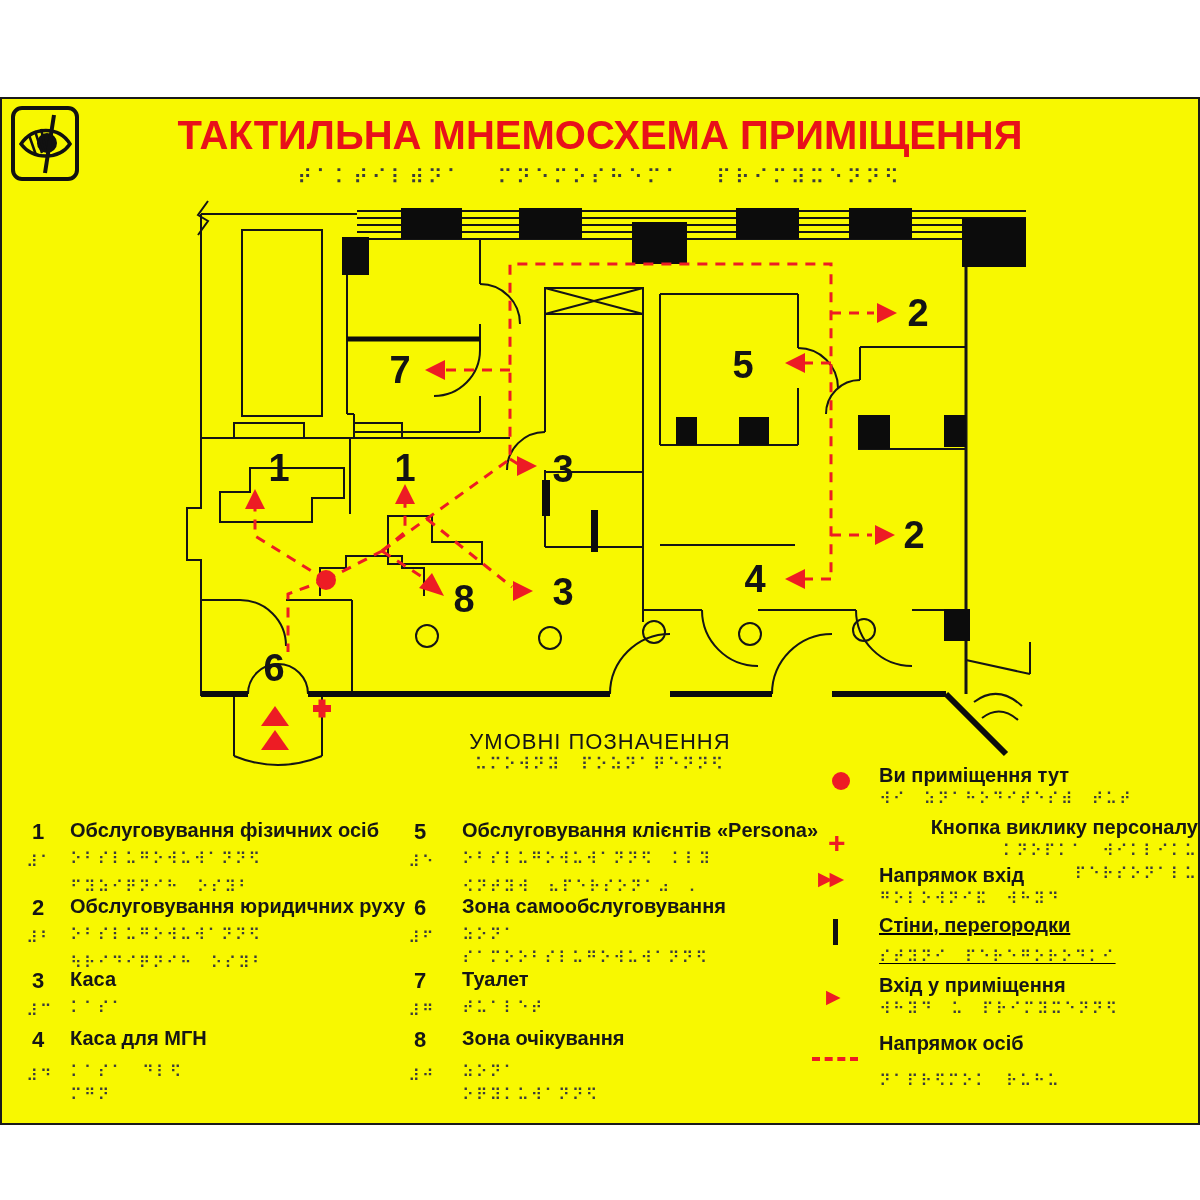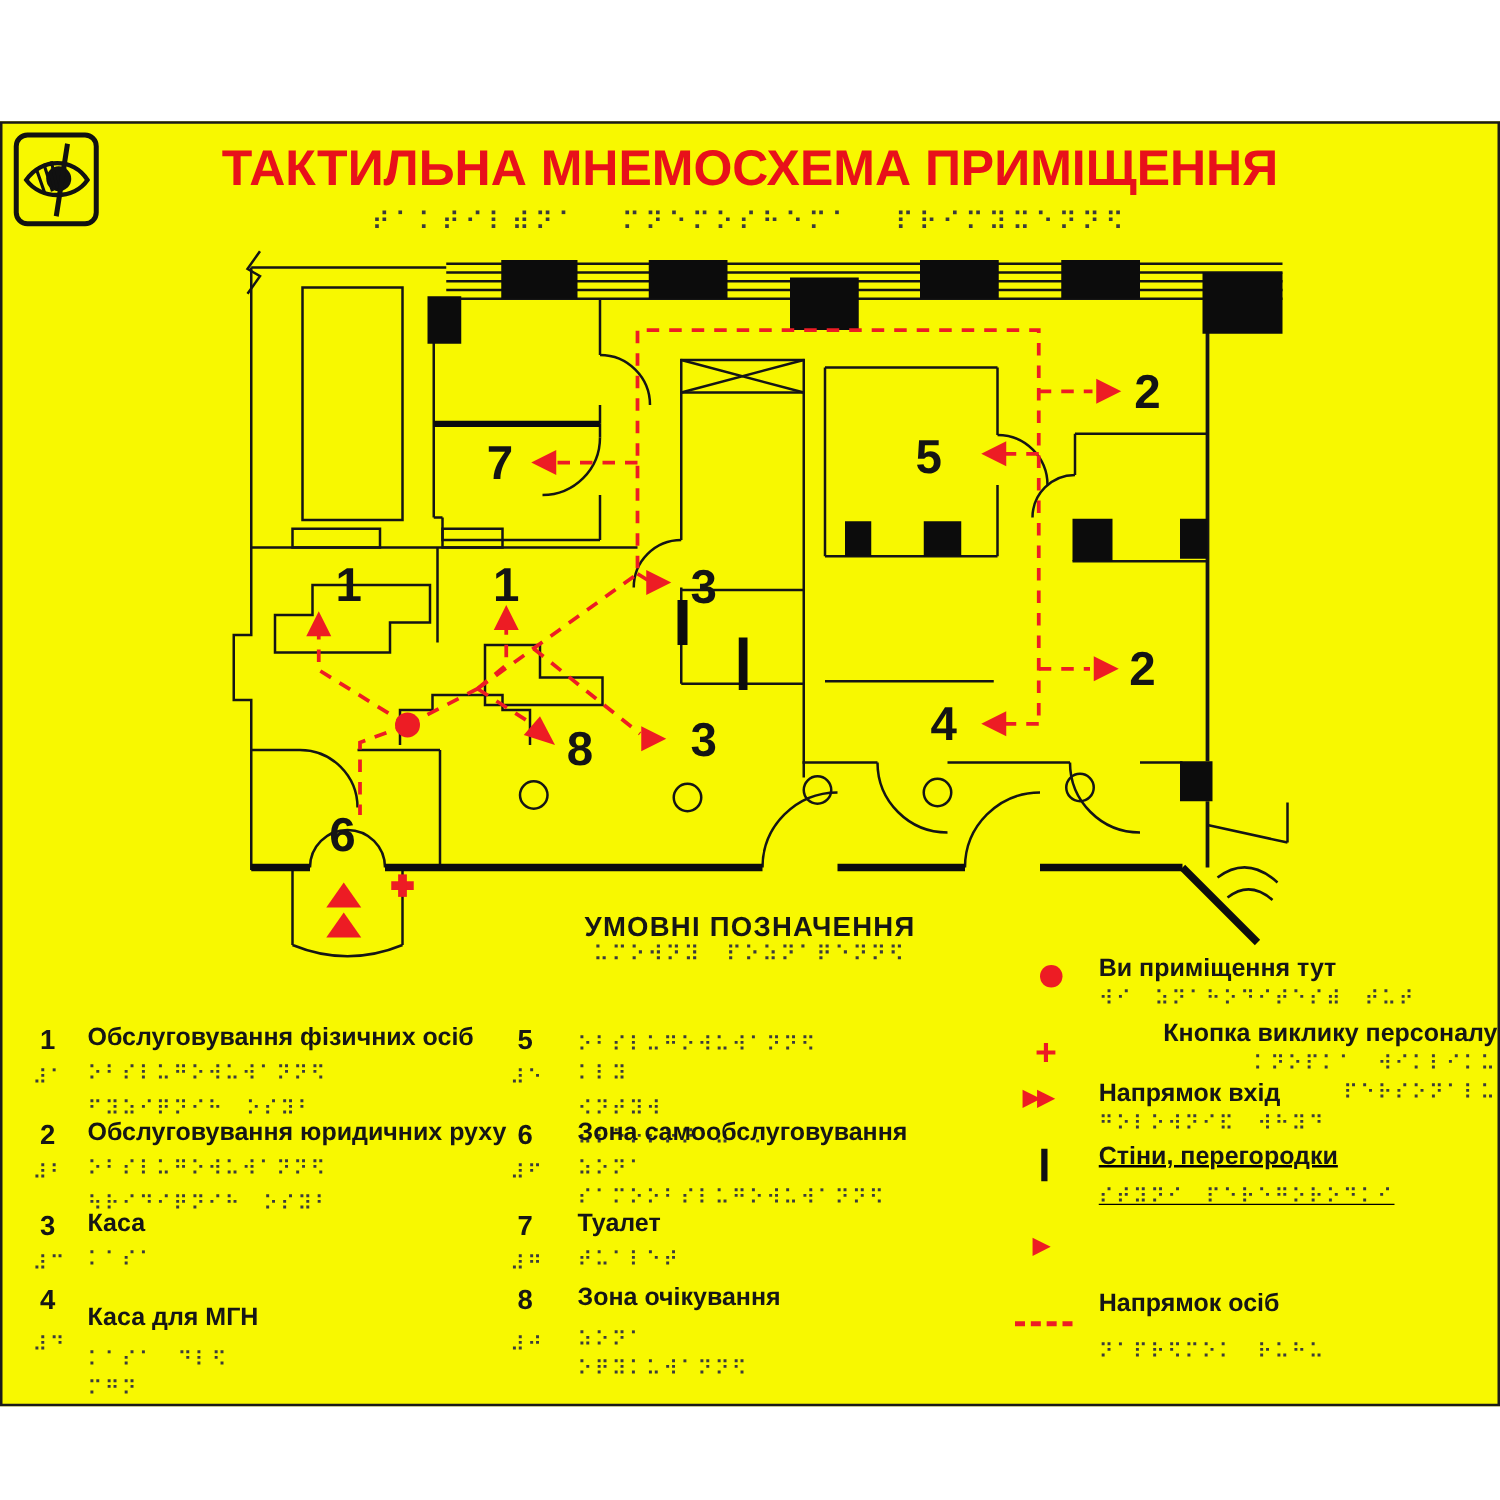--- a/index.html
+++ b/index.html
@@ -7,21 +7,21 @@
   .abs{position:absolute;}
   .sign{position:absolute;left:0;top:97px;width:1196px;height:1024px;
     background:#F8F800;border:2px solid #1a1a1a;overflow:hidden;}
   .title{left:0;top:14px;width:100%;text-align:center;color:#E8111A;
     font-weight:bold;font-size:40px;letter-spacing:0px;white-space:nowrap;}
   .braille{font-family:"DejaVu Sans",sans-serif;color:#3B3B3B;}
   .braille.lg{font-size:20px;letter-spacing:4px;word-spacing:22px;}
   .braille.md{font-size:17px;letter-spacing:2px;word-spacing:12px;}
   .braille.sm{font-size:16px;letter-spacing:2px;word-spacing:10px;line-height:23px;}
   .center{width:100%;text-align:center;}
-  .leg-head{font-size:22px;font-weight:bold;color:#161616;letter-spacing:1px;}
+  .leg-head{font-size:22px;font-weight:normal;color:#161616;letter-spacing:1px;}
   .leg-label{font-size:20px;font-weight:bold;color:#161616;white-space:nowrap;}
   .leg-num{font-size:22px;font-weight:bold;color:#161616;}
   .leg-item .braille{display:block;margin-top:5px;}
   .sym-dot{width:18px;height:18px;border-radius:50%;background:#ED1C24;}
   .sym-plus{color:#ED1C24;font-size:30px;font-weight:bold;line-height:20px;}
   .sym-tri{color:#ED1C24;font-size:19px;letter-spacing:-3px;line-height:19px;}
   .sym-bar{width:5px;height:26px;background:#111;}
   .sym-dash{width:46px;height:0;border-top:4px dashed #ED1C24;}
   .eyebox{left:8px;top:6px;width:70px;height:77px;}
   svg text.rn{font-family:"Liberation Sans",sans-serif;font-weight:bold;
@@ -188,30 +188,31 @@
     <div class="abs leg-num" style="left:30px;">3</div>
     <div class="abs braille sm" style="left:24px;top:26px;">⠼⠉</div>
     <div class="abs" style="left:68px;">
       <div class="leg-label">Каса</div>
       <span class="braille sm">⠅⠁⠎⠁</span>
     </div>
   </div>
   <div class="abs leg-item" style="left:0;top:928px;">
     <div class="abs leg-num" style="left:30px;">4</div>
     <div class="abs braille sm" style="left:24px;top:32px;">⠼⠙</div>
-    <div class="abs" style="left:68px;margin-top:16px;">
+    <div class="abs" style="left:68px;">
       <div class="leg-label">Каса для МГН</div>
       <span class="braille sm" style="display:block;margin-top:10px;">⠅⠁⠎⠁ ⠙⠇⠫ ⠍⠛⠝</span>
     </div>
   </div>
 
   <div class="abs leg-item" style="left:0;top:720px;">
     <div class="abs leg-num" style="left:412px;">5</div>
     <div class="abs braille sm" style="left:406px;top:26px;">⠼⠑</div>
     <div class="abs" style="left:460px;">
+      <div class="leg-label">Обслуговування клієнтів «Persona»</div>
       <span class="braille sm">⠕⠃⠎⠇⠥⠛⠕⠺⠥⠺⠁⠝⠝⠫ ⠅⠇⠽</span>
       <span class="braille sm">⠪⠝⠞⠽⠺ ⠦⠏⠑⠗⠎⠕⠝⠁⠴ ⠄</span>
     </div>
   </div>
   <div class="abs leg-item" style="left:0;top:796px;">
     <div class="abs leg-num" style="left:412px;">6</div>
     <div class="abs braille sm" style="left:406px;top:26px;">⠼⠋</div>
     <div class="abs" style="left:460px;">
       <div class="leg-label">Зона самообслуговування</div>
       <span class="braille sm">⠵⠕⠝⠁ ⠎⠁⠍⠕⠕⠃⠎⠇⠥⠛⠕⠺⠥⠺⠁⠝⠝⠫</span>
@@ -250,18 +251,22 @@
     <div class="braille sm">⠅⠝⠕⠏⠅⠁ ⠺⠊⠅⠇⠊⠅⠥ ⠏⠑⠗⠎⠕⠝⠁⠇⠥</div>
   </div>
   <div class="abs" style="left:877px;top:765px;">
     <div class="leg-label">Напрямок вхід</div>
     <div class="braille sm">⠛⠕⠇⠕⠺⠝⠊⠯ ⠺⠓⠽⠙</div>
   </div>
   <div class="abs" style="left:877px;top:815px;text-decoration:underline;">
     <div class="leg-label">Стіни, перегородки</div>
     <div class="braille sm" style="margin-top:8px;">⠎⠞⠽⠝⠊ ⠏⠑⠗⠑⠛⠕⠗⠕⠙⠅⠊</div>
   </div>
+  <div class="abs" style="left:877px;top:875px;">
+    <div class="leg-label">Вхід у приміщення</div>
+    <div class="braille sm">⠺⠓⠽⠙ ⠥ ⠏⠗⠊⠍⠽⠭⠑⠝⠝⠫</div>
+  </div>
   <div class="abs" style="left:877px;top:933px;">
     <div class="leg-label">Напрямок осіб</div>
     <div class="braille sm" style="margin-top:14px;">⠝⠁⠏⠗⠫⠍⠕⠅ ⠗⠥⠓⠥</div>
   </div>
 
 </div>
 
 </body></html>

